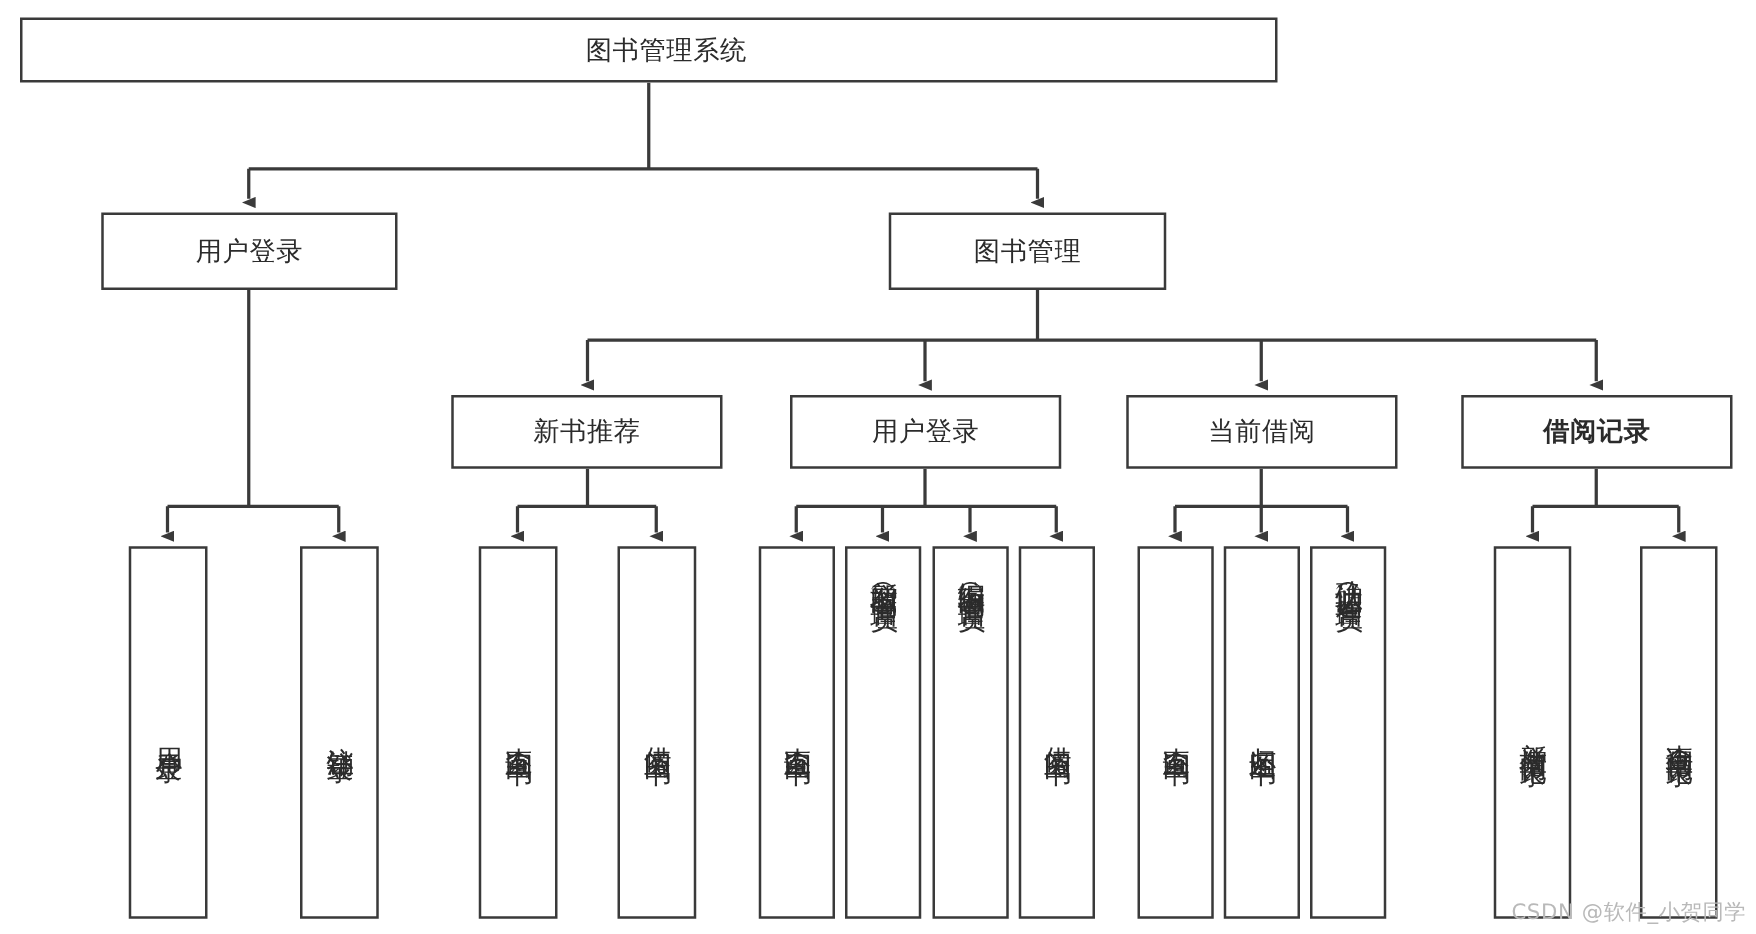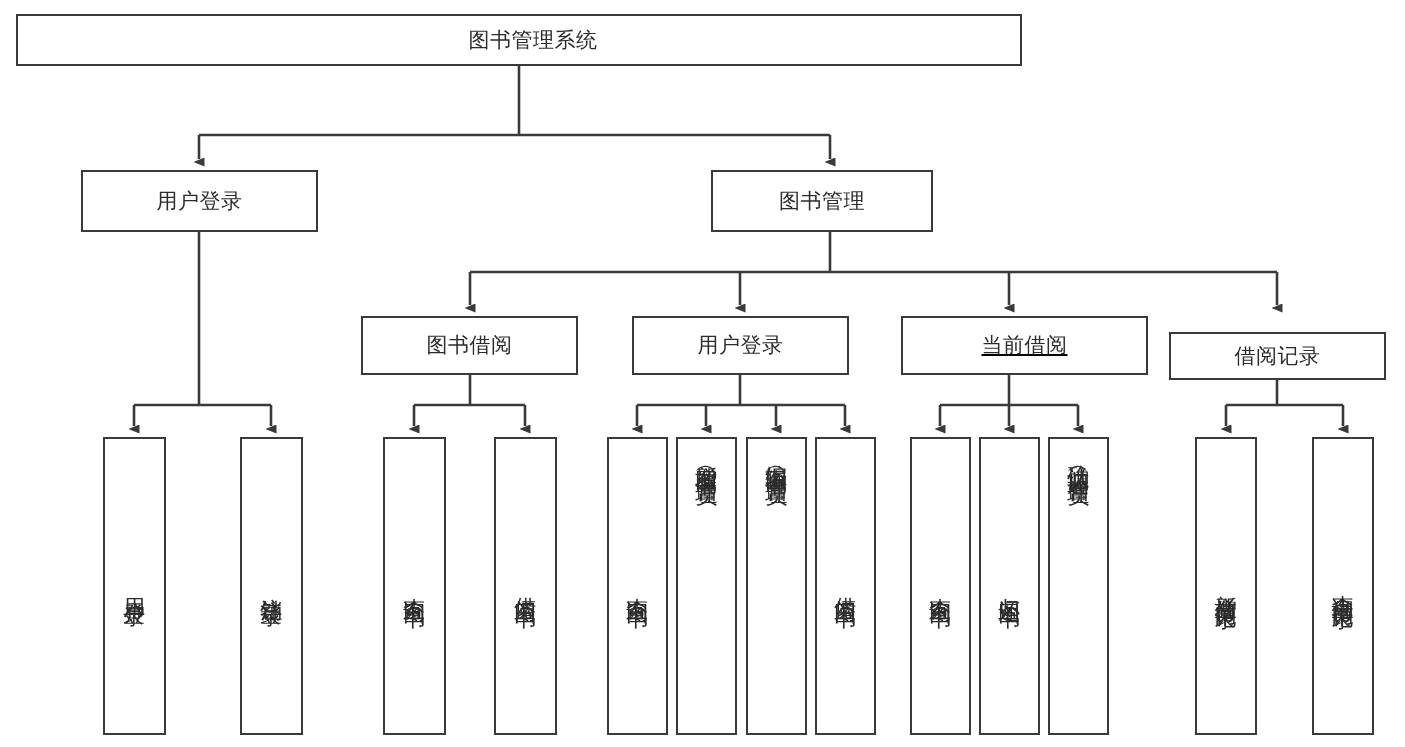--- a/index.html
+++ b/index.html
@@ -131,29 +131,29 @@
   </div>
 
   <div class="node" style="left:81px; top:170px; width:237px; height:62px;">
     <span class="node-label">用户登录</span>
   </div>
   <div class="node" style="left:711px; top:170px; width:222px; height:62px;">
     <span class="node-label">图书管理</span>
   </div>
 
   <div class="node" style="left:361px; top:316px; width:217px; height:59px;">
-    <span class="node-label">图书借阅</span>
+    <span class="node-label">新书推荐</span>
   </div>
   <div class="node" style="left:632px; top:316px; width:217px; height:59px;">
     <span class="node-label">用户登录</span>
   </div>
-  <div class="node" style="left:901px; top:316px; width:247px; height:59px;text-decoration:underline;">
+  <div class="node" style="left:901px; top:316px; width:217px; height:59px;">
     <span class="node-label">当前借阅</span>
   </div>
-  <div class="node" style="left:1169px; top:332px; width:217px; height:48px;">
+  <div class="node" style="left:1169px; top:316px; width:217px; height:59px;font-weight:bold;">
     <span class="node-label">借阅记录</span>
   </div>
 
   <div class="node vertical centered" style="left:103px; top:437px; width:63px; height:298px;">
     <span class="node-label">用户登录</span>
   </div>
   <div class="node vertical centered" style="left:240px; top:437px; width:63px; height:298px;">
     <span class="node-label">注销登录</span>
   </div>
 
@@ -187,14 +187,15 @@
     <span class="node-label">确认归还（管理员）</span>
   </div>
 
   <div class="node vertical centered" style="left:1195px; top:437px; width:62px; height:298px;">
     <span class="node-label">新增借阅记录</span>
   </div>
   <div class="node vertical centered" style="left:1312px; top:437px; width:62px; height:298px;">
     <span class="node-label">查询借阅记录</span>
   </div>
 
+  <div id="watermark">CSDN @软件_小贺同学</div>
 
 </div>
 
 </body></html>

